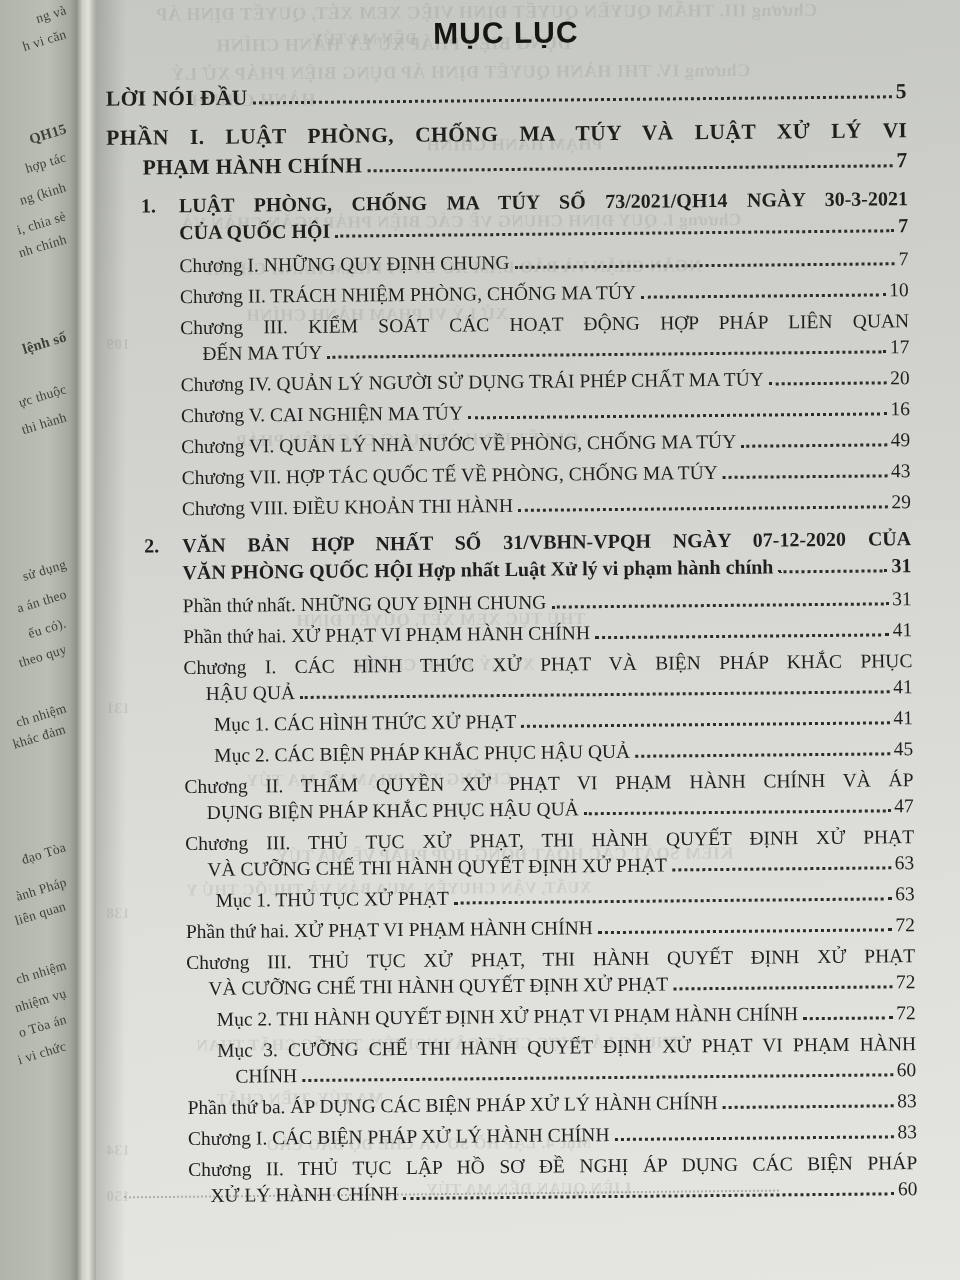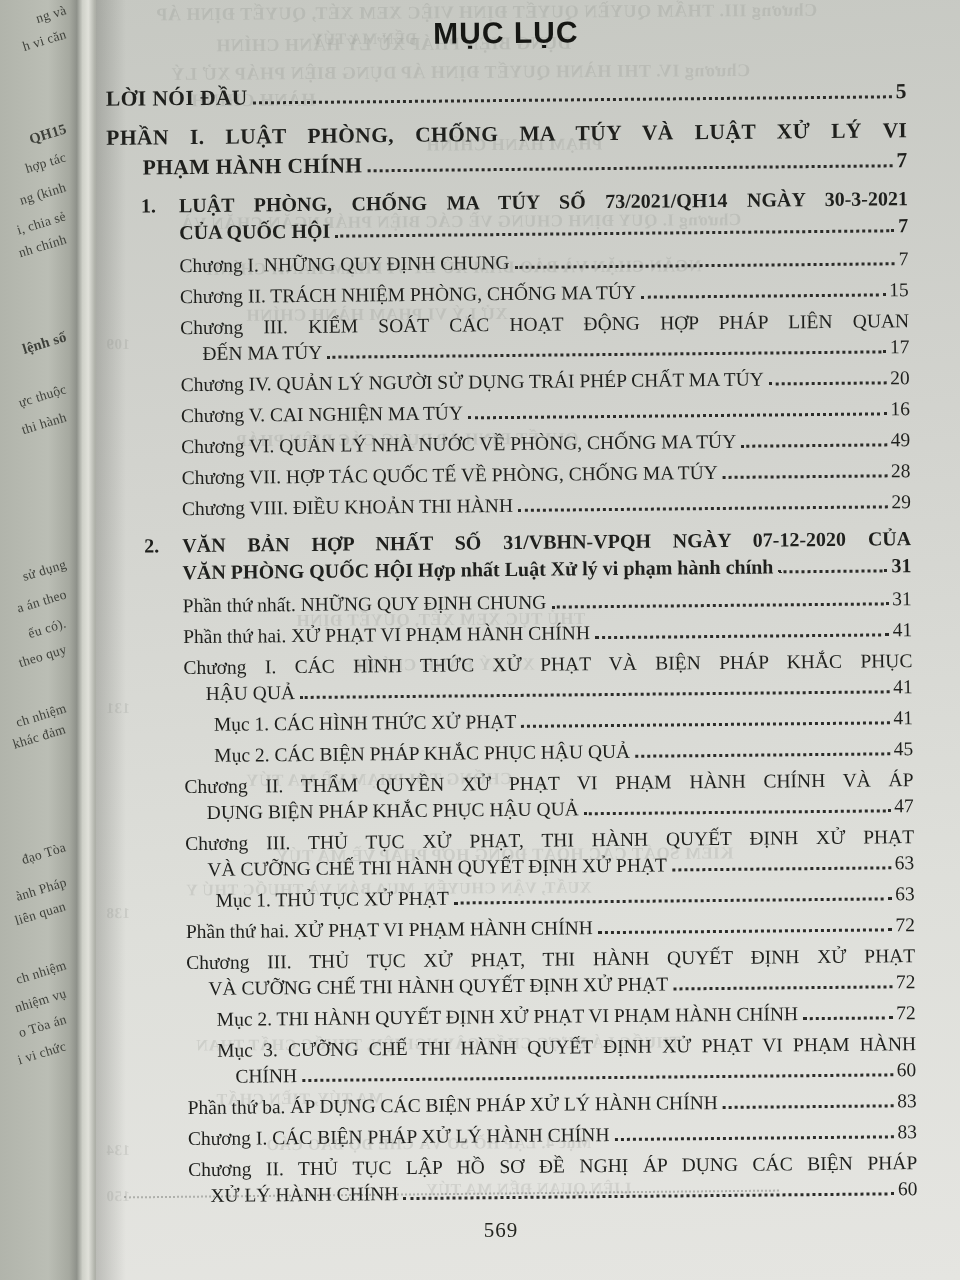--- a/index.html
+++ b/index.html
@@ -143,21 +143,21 @@
             <div class="line last">
               <span class="txt">Chương I. NHỮNG QUY ĐỊNH CHUNG</span>
               <span class="dots"></span>
               <span class="pg">7</span>
             </div>
           </div>
           <div class="entry chapter">
             <div class="line last">
               <span class="txt">Chương II. TRÁCH NHIỆM PHÒNG, CHỐNG MA TÚY</span>
               <span class="dots"></span>
-              <span class="pg">15</span>
+              <span class="pg">10</span>
             </div>
           </div>
           <div class="entry chapter">
             <div class="line mid"><span class="txt">Chương III. KIỂM SOÁT CÁC HOẠT ĐỘNG HỢP PHÁP LIÊN QUAN</span></div>
             <div class="line last cont">
               <span class="txt">ĐẾN MA TÚY</span>
               <span class="dots"></span>
               <span class="pg">17</span>
             </div>
           </div>
@@ -179,21 +179,21 @@
             <div class="line last">
               <span class="txt">Chương VI. QUẢN LÝ NHÀ NƯỚC VỀ PHÒNG, CHỐNG MA TÚY</span>
               <span class="dots"></span>
               <span class="pg">49</span>
             </div>
           </div>
           <div class="entry chapter">
             <div class="line last">
               <span class="txt">Chương VII. HỢP TÁC QUỐC TẾ VỀ PHÒNG, CHỐNG MA TÚY</span>
               <span class="dots"></span>
-              <span class="pg">28</span>
+              <span class="pg">43</span>
             </div>
           </div>
           <div class="entry chapter">
             <div class="line last">
               <span class="txt">Chương VIII. ĐIỀU KHOẢN THI HÀNH</span>
               <span class="dots"></span>
               <span class="pg">29</span>
             </div>
           </div>
           <div class="entry item">
@@ -310,15 +310,14 @@
           <div class="entry chapter">
             <div class="line mid"><span class="txt">Chương II. THỦ TỤC LẬP HỒ SƠ ĐỀ NGHỊ ÁP DỤNG CÁC BIỆN PHÁP</span></div>
             <div class="line last cont">
               <span class="txt">XỬ LÝ HÀNH CHÍNH</span>
               <span class="dots"></span>
               <span class="pg">60</span>
             </div>
           </div>
         </div>
     </div>
-    <div class="footer">569</div>
   </div>
 </div>
 
 </body></html>

